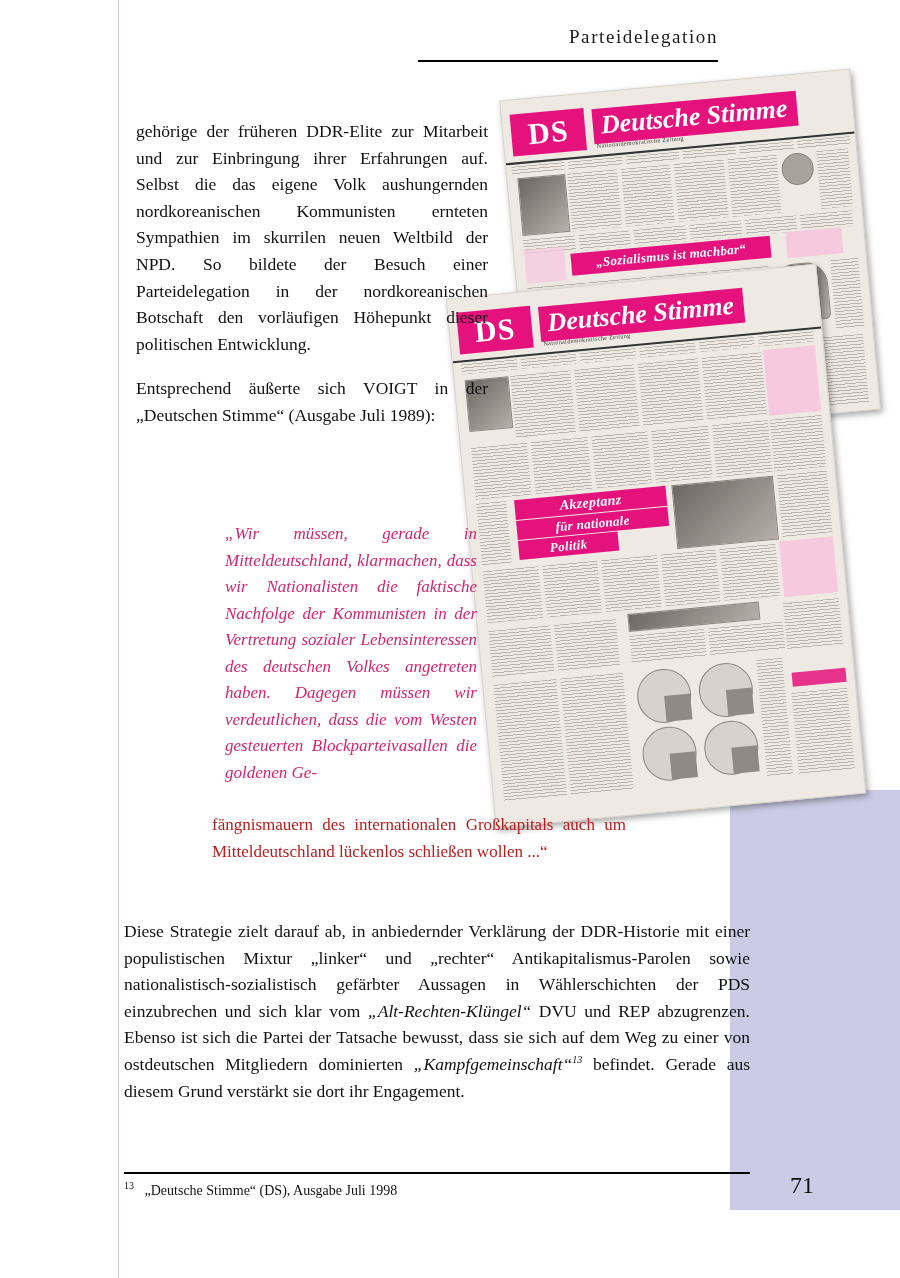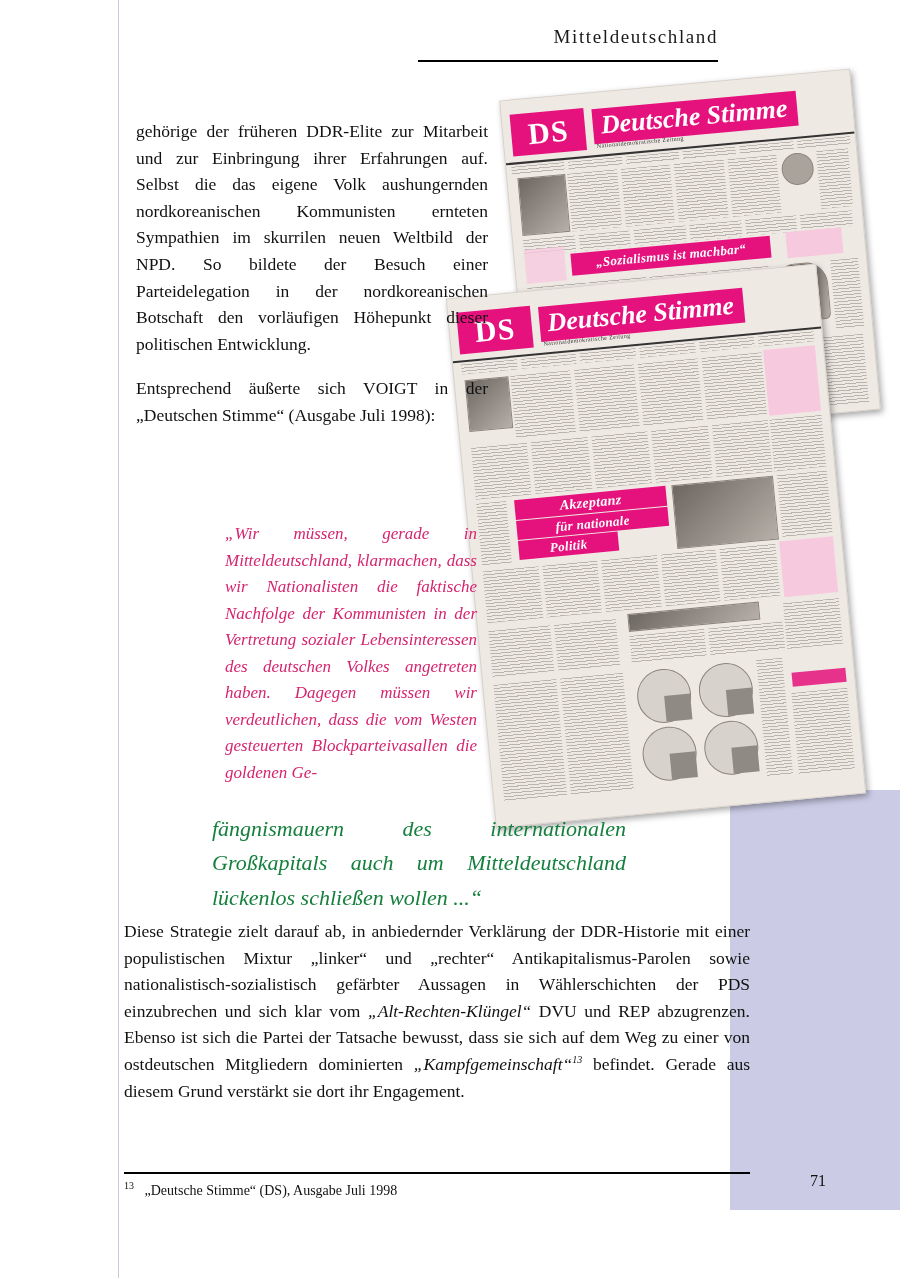--- a/index.html
+++ b/index.html
@@ -86,24 +86,23 @@
     line-height: 1.56;
     color: #d6246e;
     text-align: justify;
   }
   .quote p { margin: 13px; }
   .quote-wide {
     position: absolute;
     left: 212px;
     top: 812px;
     width: 414px;
-    font-style: italic;
-    font-size: 22px;
+    font-size: 17px;
     line-height: 1.56;
-    color: #15803d;
+    color: #b91c1c;
     text-align: justify;
   }
   .quote-wide p { margin: 0; }
 
   .full-text {
     position: absolute;
     left: 124px;
     top: 918px;
     width: 626px;
     font-size: 17.5px;
@@ -130,23 +129,22 @@
     top: 1180px;
     width: 560px;
     font-size: 14px;
     color: #111;
   }
   .footnote sup { font-size: 10px; vertical-align: super; }
   .page-number {
     position: absolute;
     left: 790px;
     top: 1172px;
-    font-size: 16px;
+    font-size: 24px;
     color: #111;
-    margin-left: 20px;
   }
 
   
   .news-figure {
     position: absolute;
     left: 470px;
     top: 84px;
     width: 420px;
     height: 740px;
   }
@@ -292,21 +290,21 @@
 </style>
 </head>
 <body>
 
 <div class="page">
 
   <div class="left-rule"></div>
   <div class="lavender-band"></div>
 
   <div class="header">
-    <span class="header-title">Mitteldeutschland</span>
+    <span class="header-title">Parteidelegation</span>
   </div>
   <div class="header-rule"></div>
 
   <div class="news-figure">
 
     <div class="paper paper-back">
       <div class="top-strip">„Ein 1 Jahr nationaldemokratischer nationaler Widerstand in Leipzig“ · Bericht auf S. 3</div>
       <div class="masthead">
         <div class="ds-box">DS</div>
         <div class="ds-title">Deutsche Stimme</div>
@@ -453,21 +451,21 @@
       </div>
       <div class="pink-block" style="left:308px; top:404px; width:54px; height:14px;"></div>
       <div class="cols" style="top:424px; left:306px; right:8px; height:82px;">
         <div class="colx"></div>
       </div>
     </div>
   </div>
 
   <div class="col-left">
     <p>gehörige der früheren DDR-Elite zur Mitarbeit und zur Einbringung ihrer Erfahrungen auf. Selbst die das eigene Volk aushungernden nordkoreanischen Kommunisten ernteten Sympathien im skurrilen neuen Weltbild der NPD. So bildete der Besuch einer Parteidelegation in der nordkoreanischen Botschaft den vorläufigen Höhepunkt dieser politischen Entwicklung.</p>
-    <p>Entsprechend äußerte sich VOIGT in der „Deutschen Stimme“ (Ausgabe Juli 1998):</p>
+    <p>Entsprechend äußerte sich VOIGT in der „Deutschen Stimme“ (Ausgabe Juli 1989):</p>
   </div>
 
   <div class="quote">
     <p>„Wir müssen, gerade in Mitteldeutschland, klarmachen, dass wir Nationalisten die faktische Nachfolge der Kommunisten in der Vertretung sozialer Lebensinteressen des deutschen Volkes angetreten haben. Dagegen müssen wir verdeutlichen, dass die vom Westen gesteuerten Blockparteivasallen die goldenen Ge-</p>
   </div>
 
   <div class="quote-wide">
     <p>fängnismauern des internationalen Großkapitals auch um Mitteldeutschland lückenlos schließen wollen ...“</p>
   </div>
 

